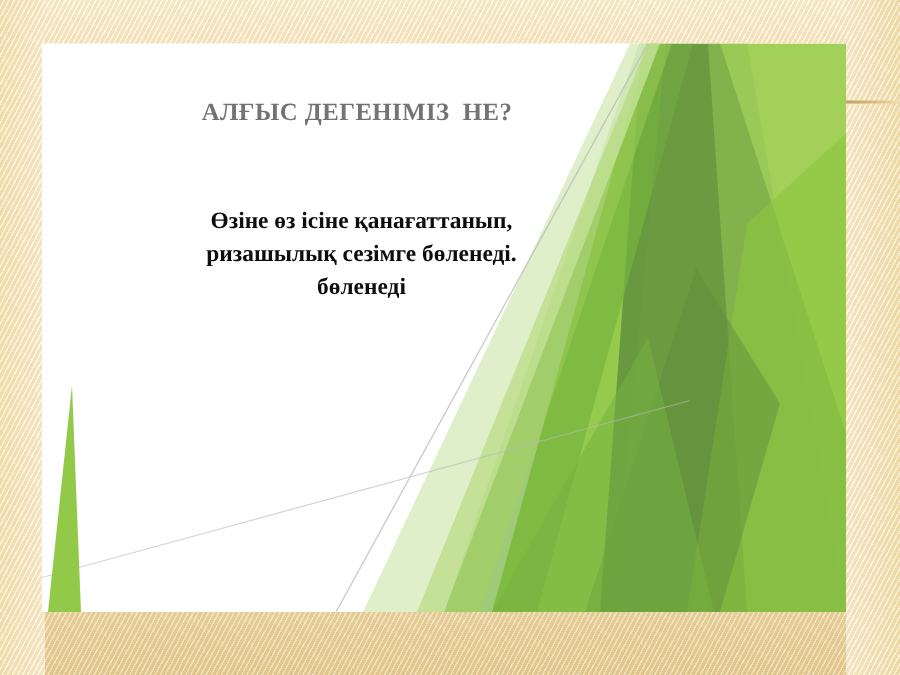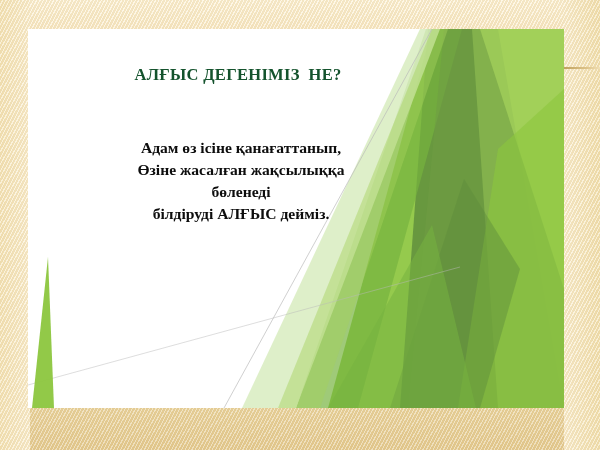--- a/index.html
+++ b/index.html
@@ -105,21 +105,21 @@
   }
 
   .slide-title {
     position: absolute;
     left: 30px;
     top: 26px;
     width: 360px;
     text-align: center;
     font-size: 16.5px;
     font-weight: bold;
-    color: #14532d;
+    color: #737373;
     letter-spacing: .3px;
     white-space: pre;
     line-height: 1.15;
   }
 
   .slide-body {
     position: absolute;
     left: 22px;
     top: 108px;
     width: 382px;
@@ -169,21 +169,20 @@
       </g>
 
       <polygon points="20,228 4,379 26,379" fill="#8cc63e" opacity="0.95"></polygon>
     </svg>
 
     <div class="text-layer">
 
       <h1 class="slide-title">АЛҒЫС ДЕГЕНІМІЗ  НЕ?</h1>
 
       <div class="slide-body">
-        <span class="body-line">Адам өз ісіне қанағаттанып,</span>
-        <span class="body-line">Өзіне жасалған жақсылыққа</span>
+        <span class="body-line">Өзіне өз ісіне қанағаттанып,</span>
+        <span class="body-line">ризашылық сезімге бөленеді.</span>
         <span class="body-line">бөленеді</span>
-        <span class="body-line">білдіруді АЛҒЫС дейміз.</span>
       </div>
 
     </div>
   </div>
 </div>
 
 </body></html>

